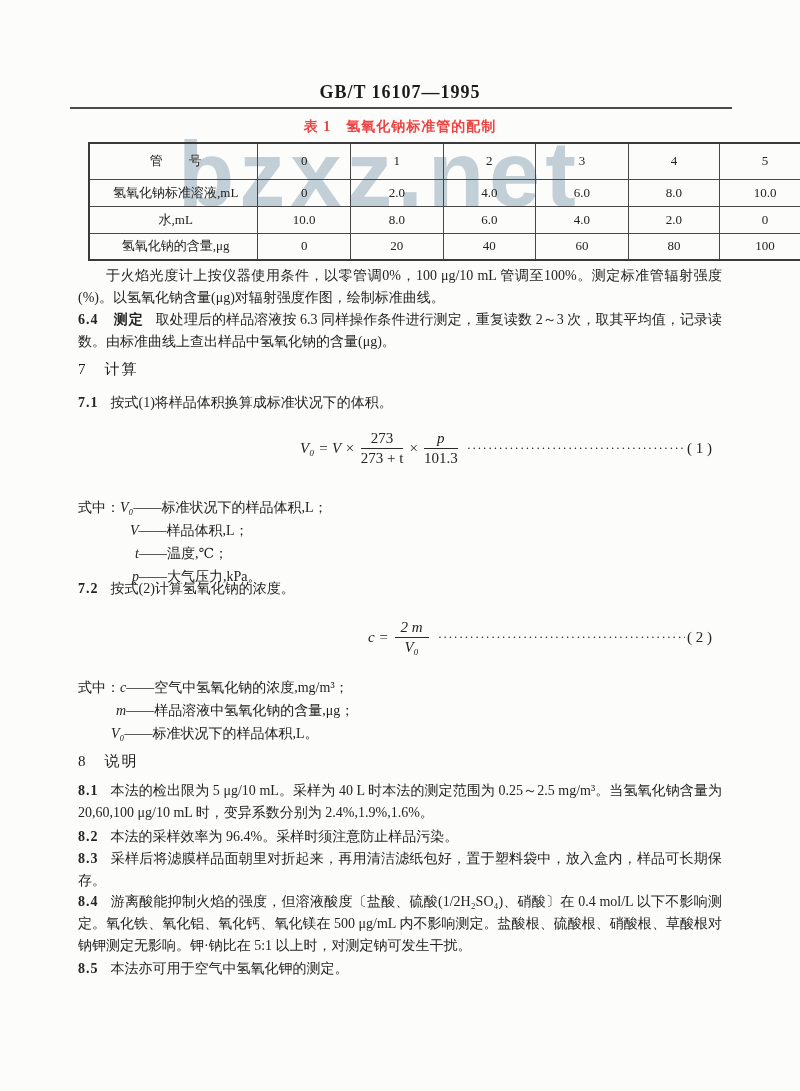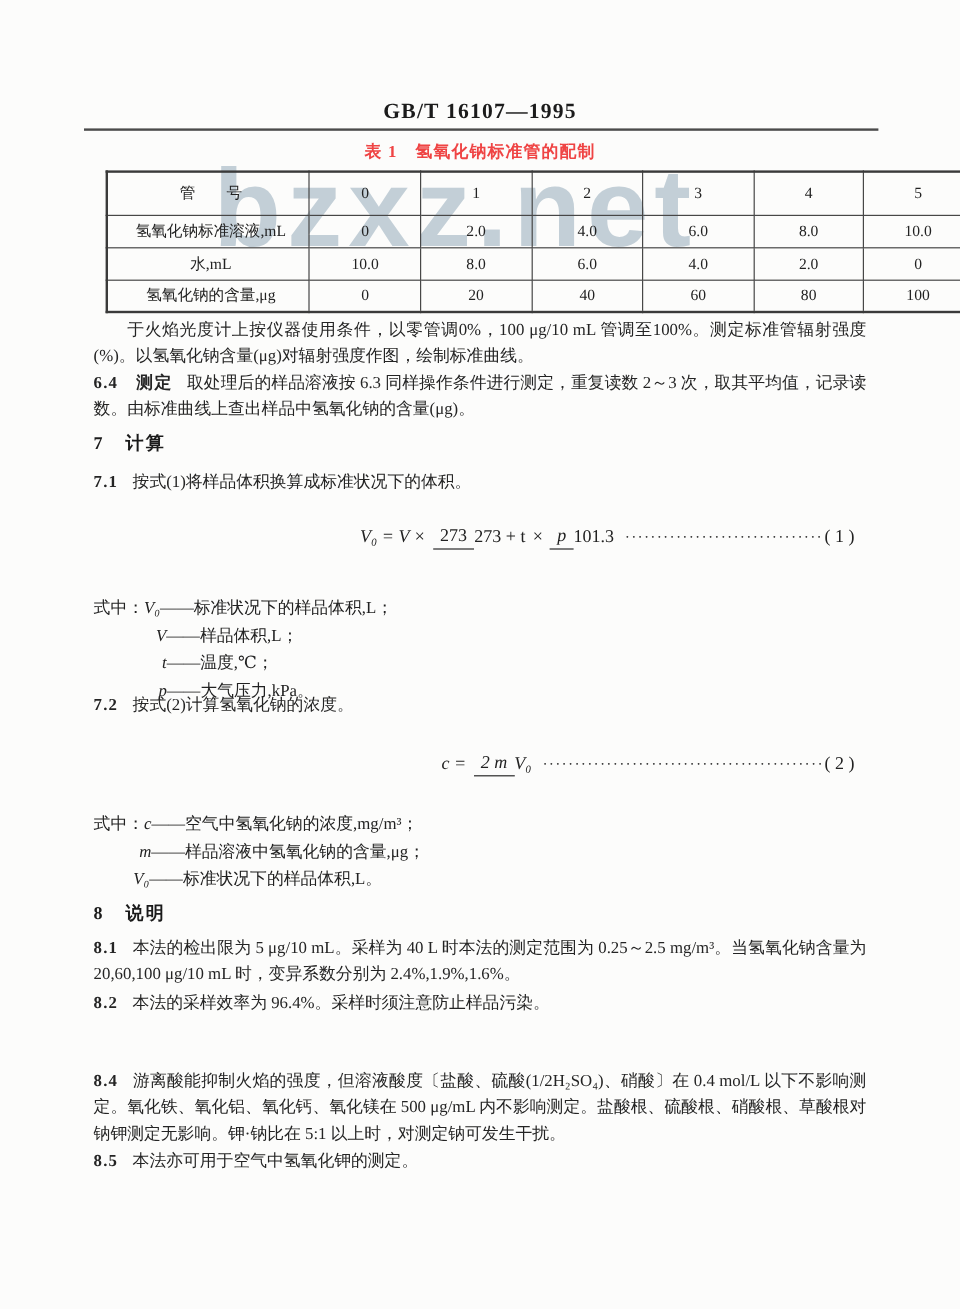--- a/index.html
+++ b/index.html
@@ -47,28 +47,28 @@
   table.std-table tr.hdr td { height:36px; }
   table.std-table tr.r td { height:27px; }
   table.std-table td.lbl { text-align:center; padding-left:8px; }
 
   .para {
     left:78px; width:644px; font-size:14px; line-height:22px;
     text-align:justify; color:#242424; z-index:2;
   }
   .indent { text-indent:2em; }
   .pnum { font-weight:bold; margin-right:12px; letter-spacing:1px; }
-  .heading { left:78px; font-size:15px; font-weight:bold; color:#1a1a1a; letter-spacing:2px; }
+  .heading { left:78px; font-size:15px; font-weight:normal; color:#1a1a1a; letter-spacing:2px; }
 
   .formula {
     display:flex; align-items:center;
     font-size:15px; color:#222; z-index:2;
   }
   .var { font-style:italic; }
-  .frac { display:inline-flex; flex-direction:row; text-align:center; margin:0 6px; }
+  .frac { display:inline-flex; flex-direction:column; text-align:center; margin:0 6px; }
   .frac .num { border-bottom:1px solid #2a2a2a; padding:0 6px 1px; }
   .frac .den { padding-top:1px; }
   .dots { flex:1; overflow:hidden; white-space:nowrap; font-size:13px; letter-spacing:1px; color:#2d2d2d; padding:0 3px; }
   .ftag { margin-left:2px; white-space:nowrap; }
 
   .defs { left:78px; width:644px; font-size:14px; z-index:2; }
   .def-line { line-height:23px; white-space:nowrap; }
 </style>
 </head>
 <body>
@@ -188,20 +188,23 @@
   <div class="abs heading" style="top:752px">8　说明</div>
 
   <div class="abs para" style="top:780px">
     <span class="pnum">8.1</span><span>本法的检出限为 5 μg/10 mL。采样为 40 L 时本法的测定范围为 0.25～2.5 mg/m³。当氢氧化钠含量为 20,60,100 μg/10 mL 时，变异系数分别为 2.4%,1.9%,1.6%。</span>
   </div>
 
   <div class="abs para" style="top:826px">
     <span class="pnum">8.2</span><span>本法的采样效率为 96.4%。采样时须注意防止样品污染。</span>
   </div>
 
+  <div class="abs para" style="top:848px">
+    <span class="pnum">8.3</span><span>采样后将滤膜样品面朝里对折起来，再用清洁滤纸包好，置于塑料袋中，放入盒内，样品可长期保存。</span>
+  </div>
 
   <div class="abs para" style="top:891px">
     <span class="pnum">8.4</span><span>游离酸能抑制火焰的强度，但溶液酸度〔盐酸、硫酸(1/2H₂SO₄)、硝酸〕在 0.4 mol/L 以下不影响测定。氧化铁、氧化铝、氧化钙、氧化镁在 500 μg/mL 内不影响测定。盐酸根、硫酸根、硝酸根、草酸根对钠钾测定无影响。钾·钠比在 5:1 以上时，对测定钠可发生干扰。</span>
   </div>
 
   <div class="abs para" style="top:958px">
     <span class="pnum">8.5</span><span>本法亦可用于空气中氢氧化钾的测定。</span>
   </div>
 
 </div>

